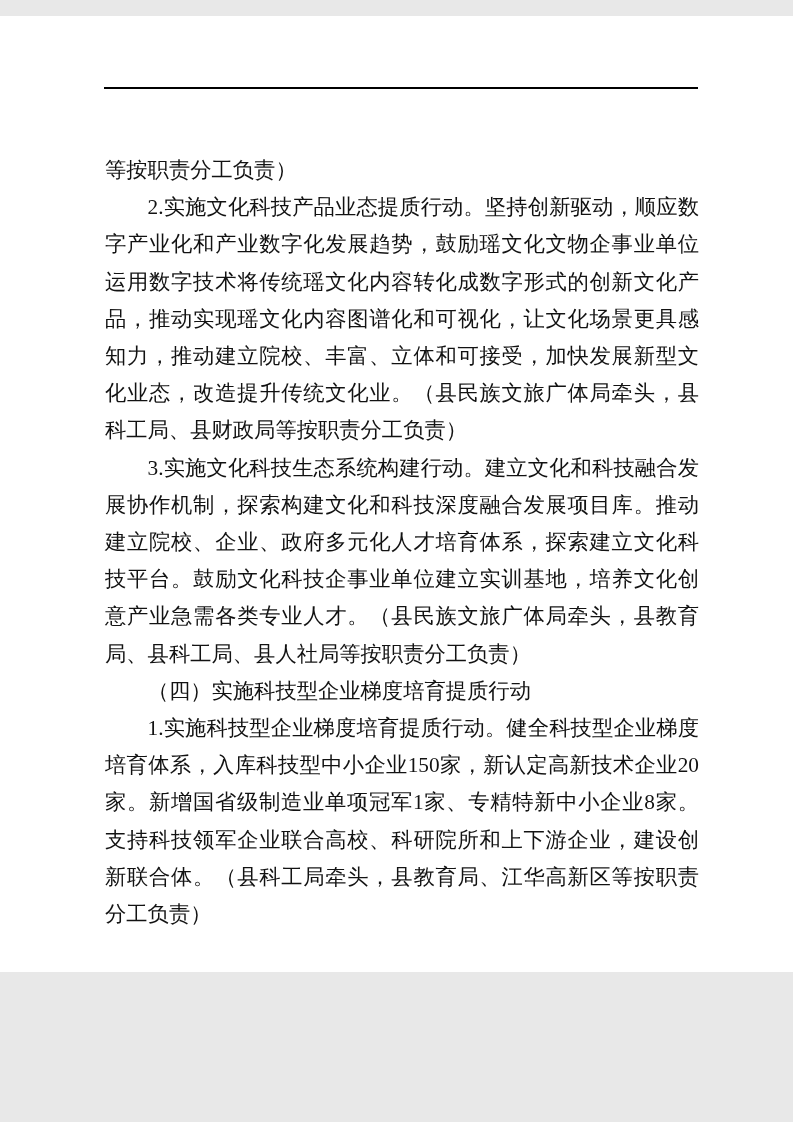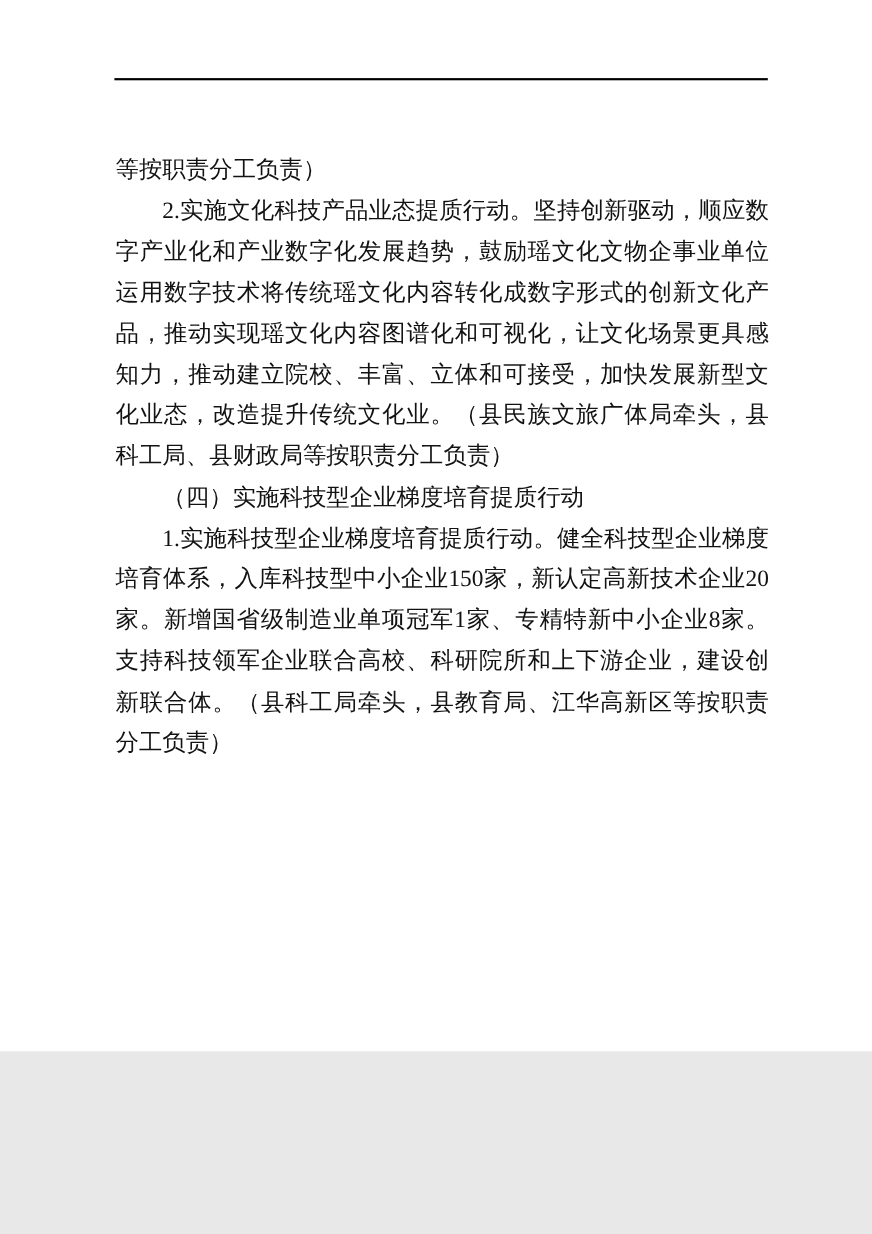--- a/index.html
+++ b/index.html
@@ -8,21 +8,21 @@
     background: #e8e8e8;
   }
   .page {
     position: relative;
     width: 793px;
     height: 956px;
     background: #ffffff;
     font-family: "Liberation Serif", "DejaVu Serif", serif;
     color: #121212;
     overflow: hidden;
-    margin: 0 auto;
+    margin: 16px auto;
   }
   .header-rule {
     position: absolute;
     left: 104px;
     top: 71px;
     width: 594px;
     height: 2px;
     background: #000000;
   }
   .doc-body {
@@ -56,17 +56,18 @@
   }
 </style>
 </head>
 <body>
 
 <div class="page">
   <div class="header-rule"></div>
   <div class="doc-body">
       <p><span>等按职责分工负责）</span></p>
       <p class="indent"><strong>2.实施文化科技产品业态提质行动。</strong><span>坚持创新驱动，顺应数字产业化和产业数字化发展趋势，鼓励瑶文化文物企事业单位运用数字技术将传统瑶文化内容转化成数字形式的创新文化产品，推动实现瑶文化内容图谱化和可视化，让文化场景更具感知力，推动建立院校、丰富、立体和可接受，加快发展新型文化业态，改造提升传统文化业。（县民族文旅广体局牵头，县科工局、县财政局等按职责分工负责）</span></p>
+      <p class="indent"><strong>3.实施文化科技生态系统构建行动。</strong><span>建立文化和科技融合发展协作机制，探索构建文化和科技深度融合发展项目库。推动建立院校、企业、政府多元化人才培育体系，探索建立文化科技平台。鼓励文化科技企事业单位建立实训基地，培养文化创意产业急需各类专业人才。（县民族文旅广体局牵头，县教育局、县科工局、县人社局等按职责分工负责）</span></p>
       <p class="indent"><strong>（四）实施科技型企业梯度培育提质行动</strong></p>
       <p class="indent"><strong>1.实施科技型企业梯度培育提质行动。</strong><span>健全科技型企业梯度培育体系，入库科技型中小企业150家，新认定高新技术企业20家。新增国省级制造业单项冠军1家、专精特新中小企业8家。支持科技领军企业联合高校、科研院所和上下游企业，建设创新联合体。（县科工局牵头，县教育局、江华高新区等按职责分工负责）</span></p>
     </div>
   <div class="page-number">- 28 -</div>
 </div>
 
 </body></html>

